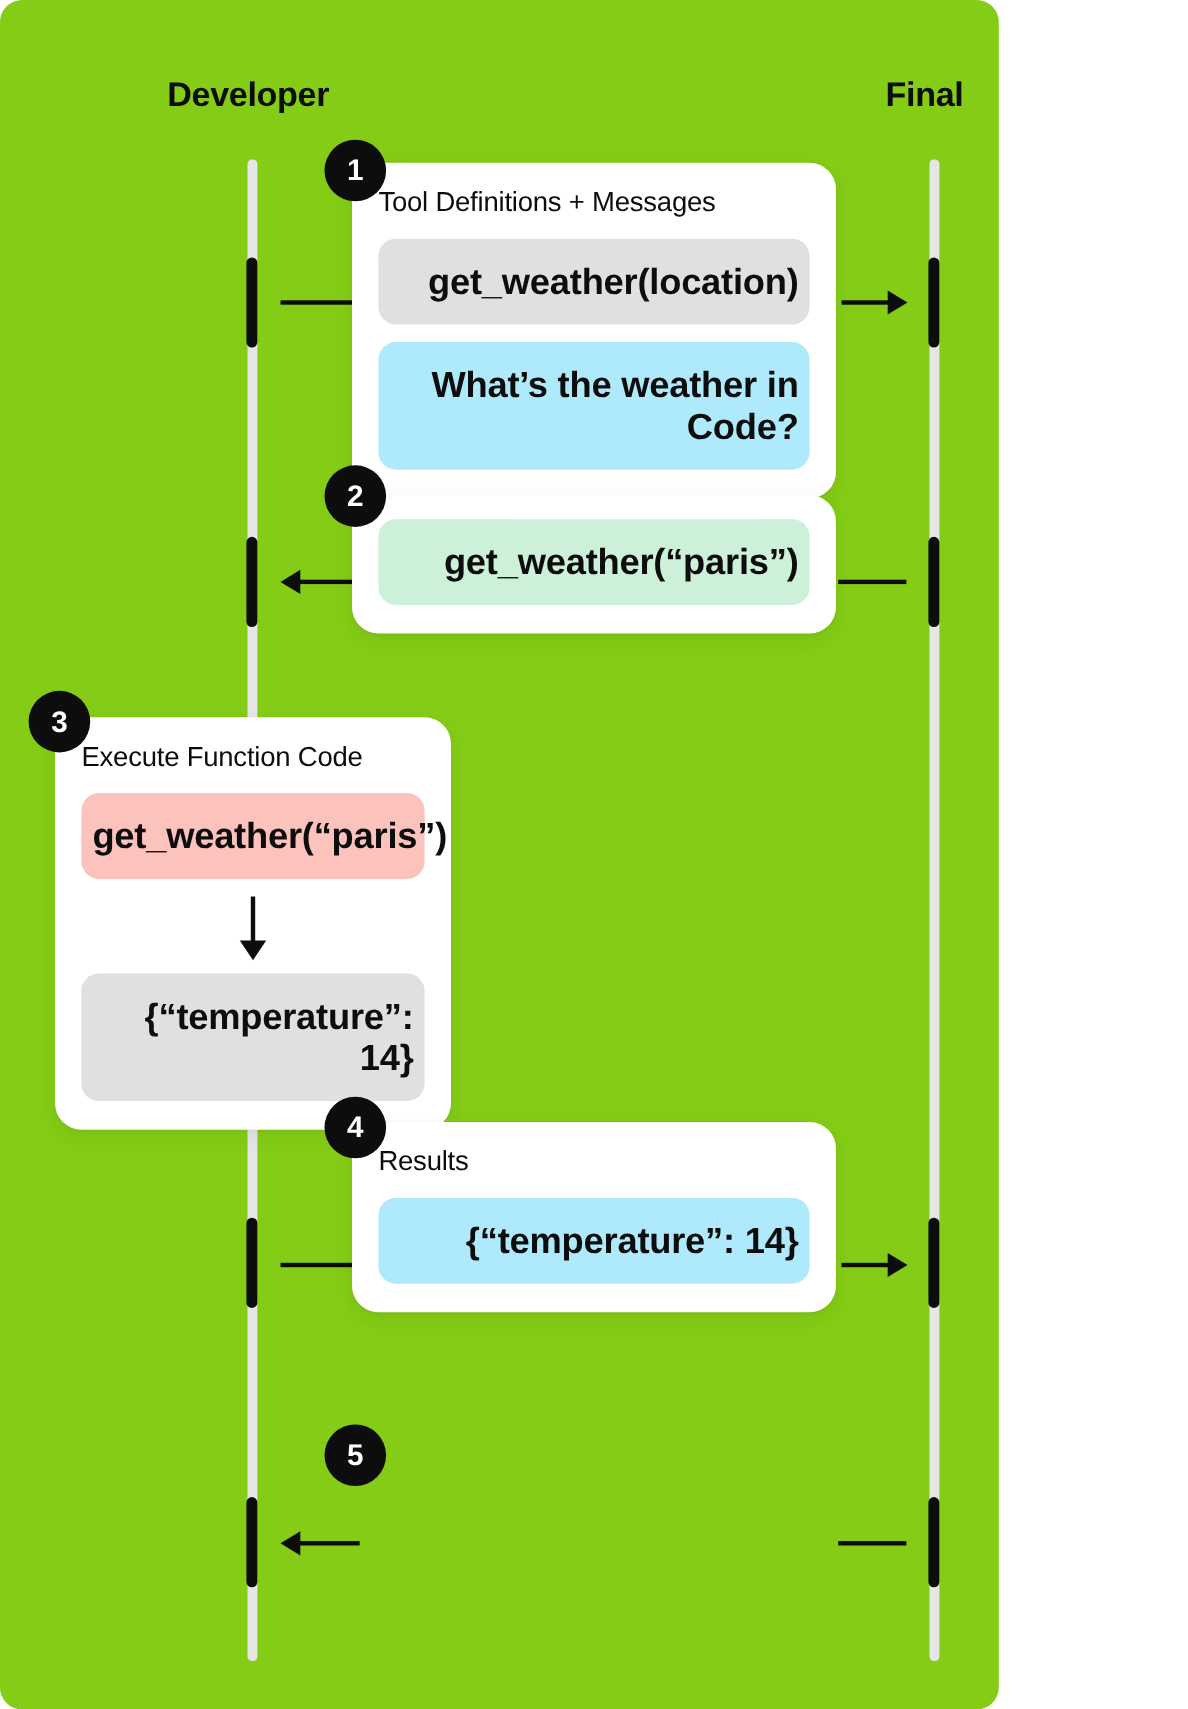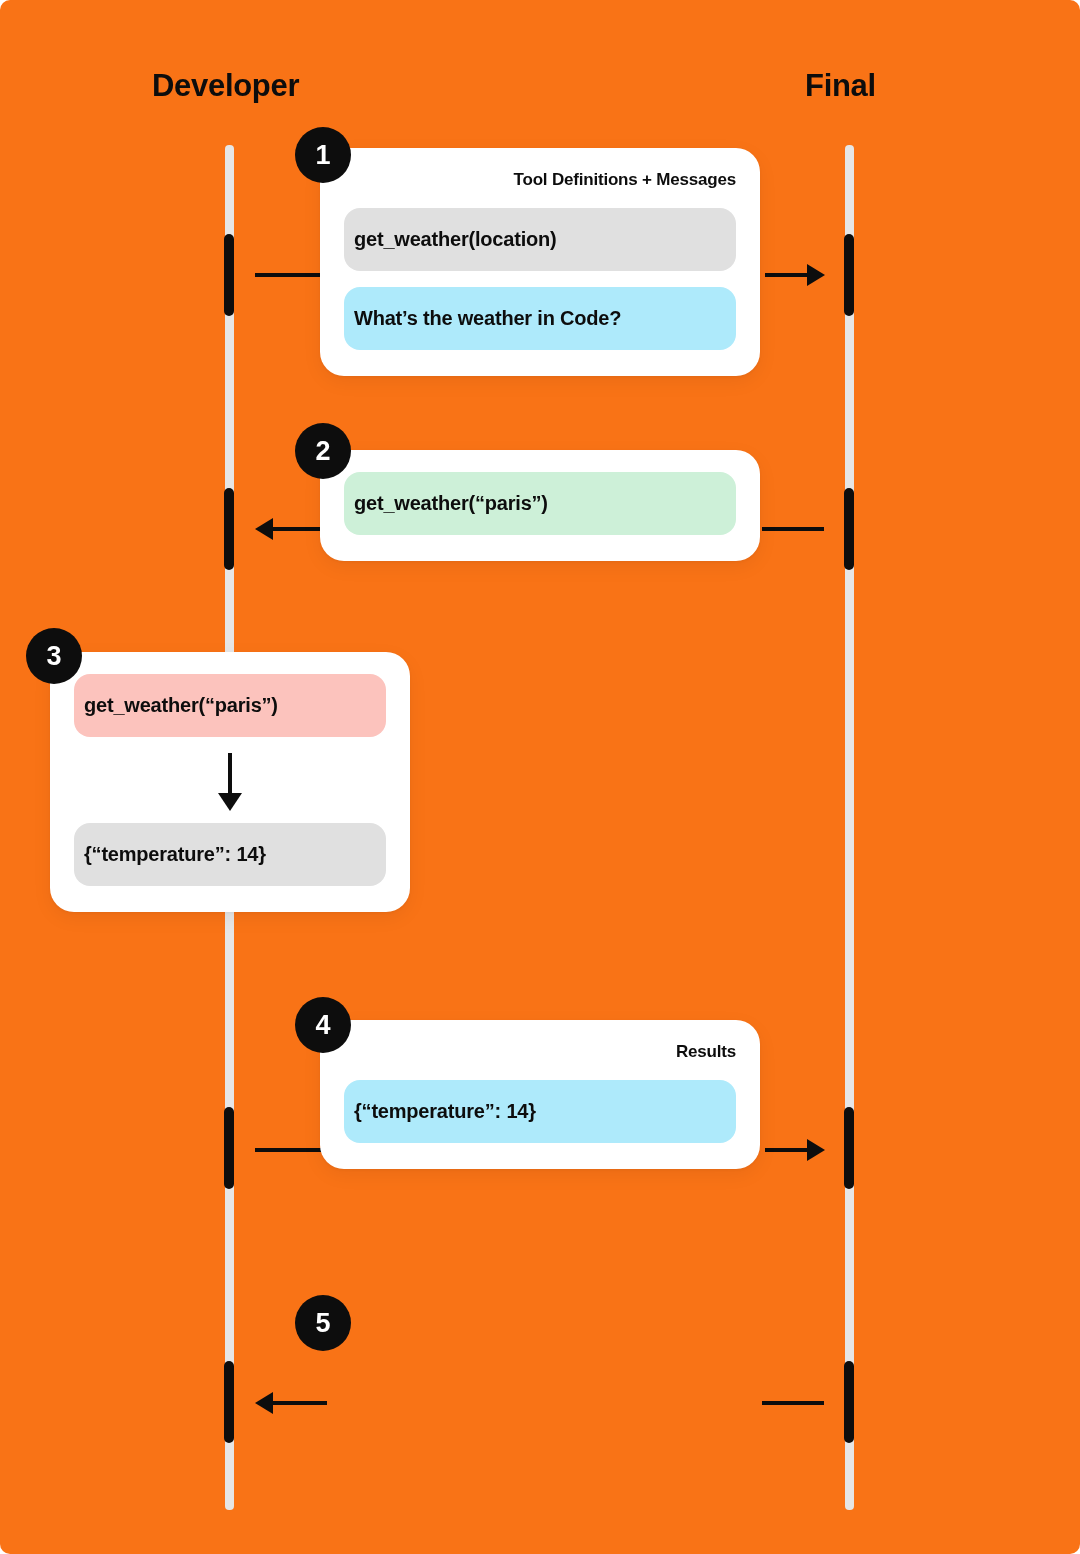--- a/index.html
+++ b/index.html
@@ -6,24 +6,24 @@
     margin: 0;
     padding: 0;
     background: #ffffff;
   }
   body {
     font-family: "Liberation Sans", sans-serif;
     -webkit-font-smoothing: antialiased;
   }
   .canvas {
     position: relative;
-    width: 1080px;
+    width: 908px;
     height: 1554px;
-    background: #f97316;
-    border-radius: 10px;
+    background: #84cc16;
+    border-radius: 20px;
     overflow: hidden;
     box-sizing: border-box;
   }
 
   
   .col-header {
     position: absolute;
     font-size: 31px;
     font-weight: 700;
     color: #0d0d0d;
@@ -77,31 +77,31 @@
   
   .card {
     position: absolute;
     background: #ffffff;
     border-radius: 24px;
     box-shadow: 0 6px 20px rgba(0,0,0,0.06), 0 1px 3px rgba(0,0,0,0.05);
     box-sizing: border-box;
     padding: 22px 24px 26px 24px;
   }
   .card-title {
-    text-align: right;
-    font-size: 17px;
-    font-weight: 700;
+    text-align: left;
+    font-size: 25px;
+    font-weight: 400;
     color: #0d0d0d;
     letter-spacing: -0.2px;
     margin-bottom: 18px;
   }
   .pill {
     border-radius: 16px;
-    text-align: left;
-    font-size: 20px;
+    text-align: right;
+    font-size: 33px;
     font-weight: 600;
     color: #0d0d0d;
     letter-spacing: -0.2px;
     padding: 20px 10px;
     margin-bottom: 16px;
     box-sizing: border-box;
   }
   .pill:last-child { margin-bottom: 0; }
   .pill-grey { background: #e0e0e0; }
   .pill-blue { background: #aeeafb; }
@@ -180,20 +180,21 @@
   <div class="conn" style="left:272px; top:527px; width:55px;"></div>
   <div class="arrowhead arrow-left" style="left:255px; top:518px;"></div>
   <div class="conn" style="left:762px; top:527px; width:62px;"></div>
 
   <div class="card" style="left:320px; top:450px; width:440px;">
     <div class="pill pill-green">get_weather(“paris”)</div>
   </div>
   <div class="badge" style="left:295px; top:423px;">2</div>
 
   <div class="card" style="left:50px; top:652px; width:360px;">
+    <div class="card-title">Execute Function Code</div>
     <div class="pill pill-red">get_weather(“paris”)</div>
     <div class="down-arrow-wrap">
       <div class="down-arrow-stem"></div>
       <div class="down-arrow-head"></div>
     </div>
     <div class="pill pill-grey">{“temperature”: 14}</div>
   </div>
   <div class="badge" style="left:26px; top:628px;">3</div>
 
   <div class="tick" style="left:224px; top:1107px;"></div>

